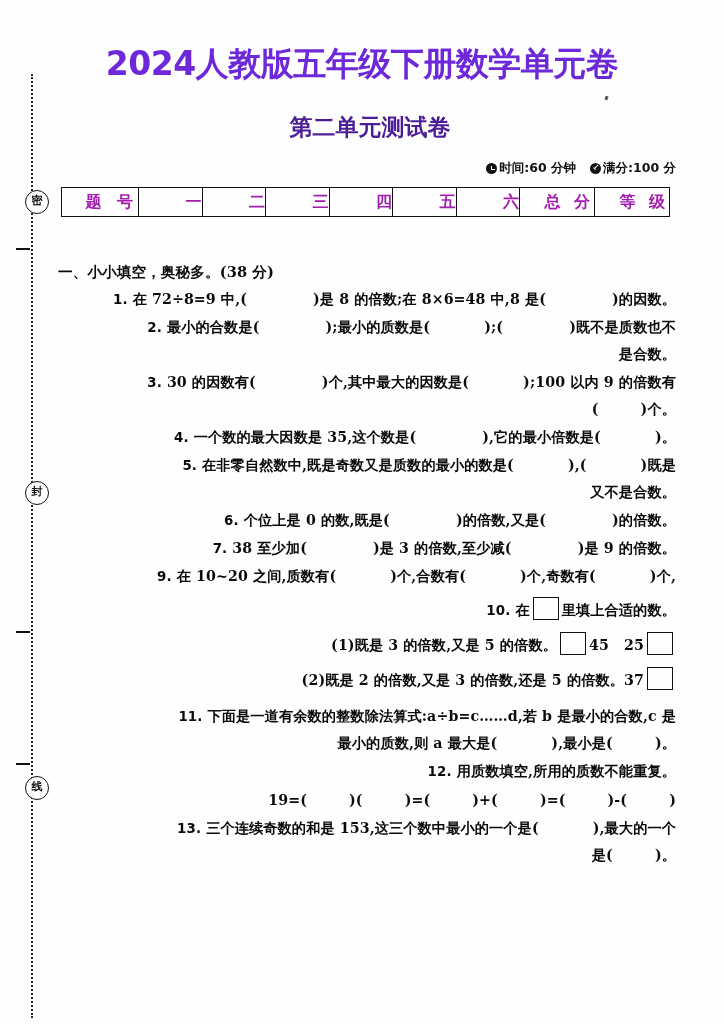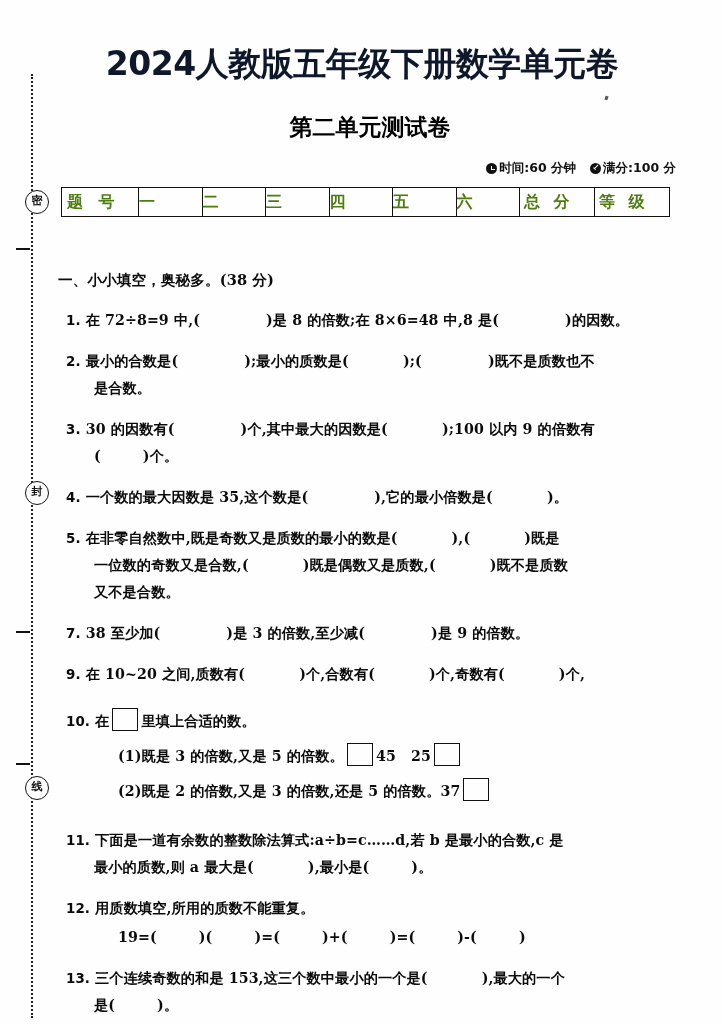--- a/index.html
+++ b/index.html
@@ -65,32 +65,32 @@
   
   .title-main {
     position: absolute;
     left: 0; right: 0;
     top: 42px;
     text-align: center;
     font-family: "DejaVu Sans", "Liberation Sans", sans-serif;
     font-size: 33px;
     font-weight: bold;
     letter-spacing: -0.5px;
-    color: #0f172a;
+    color: #6d28d9;
     white-space: nowrap;
   }
   .title-sub {
     position: absolute;
     left: 16px; right: 0;
     top: 112px;
     text-align: center;
     font-family: "DejaVu Sans", "Liberation Sans", sans-serif;
     font-size: 23px;
     font-weight: bold;
-    color: #000000;
+    color: #4c1d95;
   }
   .speck {
     position: absolute;
     left: 605px;
     top: 96px;
     width: 3px;
     height: 4px;
     background: #555;
     transform: rotate(18deg);
   }
@@ -156,24 +156,24 @@
     left: 61px;
     top: 187px;
     width: 609px;
     border-collapse: collapse;
     table-layout: fixed;
     font-family: "DejaVu Sans", "Liberation Sans", sans-serif;
   }
   .score-table td {
     border: 1.6px solid #111;
     height: 28px;
-    text-align: left;
+    text-align: right;
     font-size: 16px;
     font-weight: bold;
-    color: #4d7c0f;
+    color: #a21caf;
     padding: 0;
   }
   .score-table td.head-cell { width: 76px; letter-spacing: 5px; text-indent: 5px; }
   .score-table td.wide-cell { width: 74px; letter-spacing: 4px; text-indent: 4px; }
 
   
   .content {
     position: absolute;
     left: 58px;
     top: 258px;
@@ -182,27 +182,27 @@
     font-size: 14.2px;
     font-weight: bold;
     color: #0b0b0b;
     line-height: 27px;
     letter-spacing: 0.1px;
   }
   .section-head {
     font-size: 14.6px;
     font-weight: bold;
     margin-bottom: 1px;
-    margin-top: 8px;
   }
   .q {
     display: block;
     padding-left: 28px;
     text-indent: -20px;
-    margin-top: 14px;
+    margin-top: 1px;
+    text-align: right;
   }
   .q .num {
     font-family: "DejaVu Sans", "Liberation Sans", sans-serif;
     font-weight: bold;
     font-size: 13.4px;
   }
   .sub {
     display: block;
     padding-left: 52px;
     margin-top: 8px;
@@ -294,24 +294,27 @@
     </div>
 
     <div class="q">
       <span class="num">4.</span>
       <span>一个数的最大因数是 35,这个数是(</span><span class="gap g-lg"></span><span>),它的最小倍数是(</span><span class="gap g-md"></span><span>)。</span>
     </div>
 
     <div class="q">
       <span class="num">5.</span>
       <span>在非零自然数中,既是奇数又是质数的最小的数是(</span><span class="gap g-md"></span><span>),(</span><span class="gap g-md"></span><span>)既是</span>
-      <span class="indent2"><span>一位数的奇数又是合数,(</span><span class="gap g-md"></span><span>)既是偶数又是质数,(</span><span class="gap g-md"></span><span>)既不是质数</span></span>
       <span class="indent2">又不是合数。</span>
     </div>
 
+    <div class="q">
+      <span class="num">6.</span>
+      <span>个位上是 0 的数,既是(</span><span class="gap g-lg"></span><span>)的倍数,又是(</span><span class="gap g-lg"></span><span>)的倍数。</span>
+    </div>
 
     <div class="q">
       <span class="num">7.</span>
       <span>38 至少加(</span><span class="gap g-lg"></span><span>)是 3 的倍数,至少减(</span><span class="gap g-lg"></span><span>)是 9 的倍数。</span>
     </div>
 
 
     <div class="q">
       <span class="num">9.</span>
       <span>在 10~20 之间,质数有(</span><span class="gap g-md"></span><span>)个,合数有(</span><span class="gap g-md"></span><span>)个,奇数有(</span><span class="gap g-md"></span><span>)个,</span>

